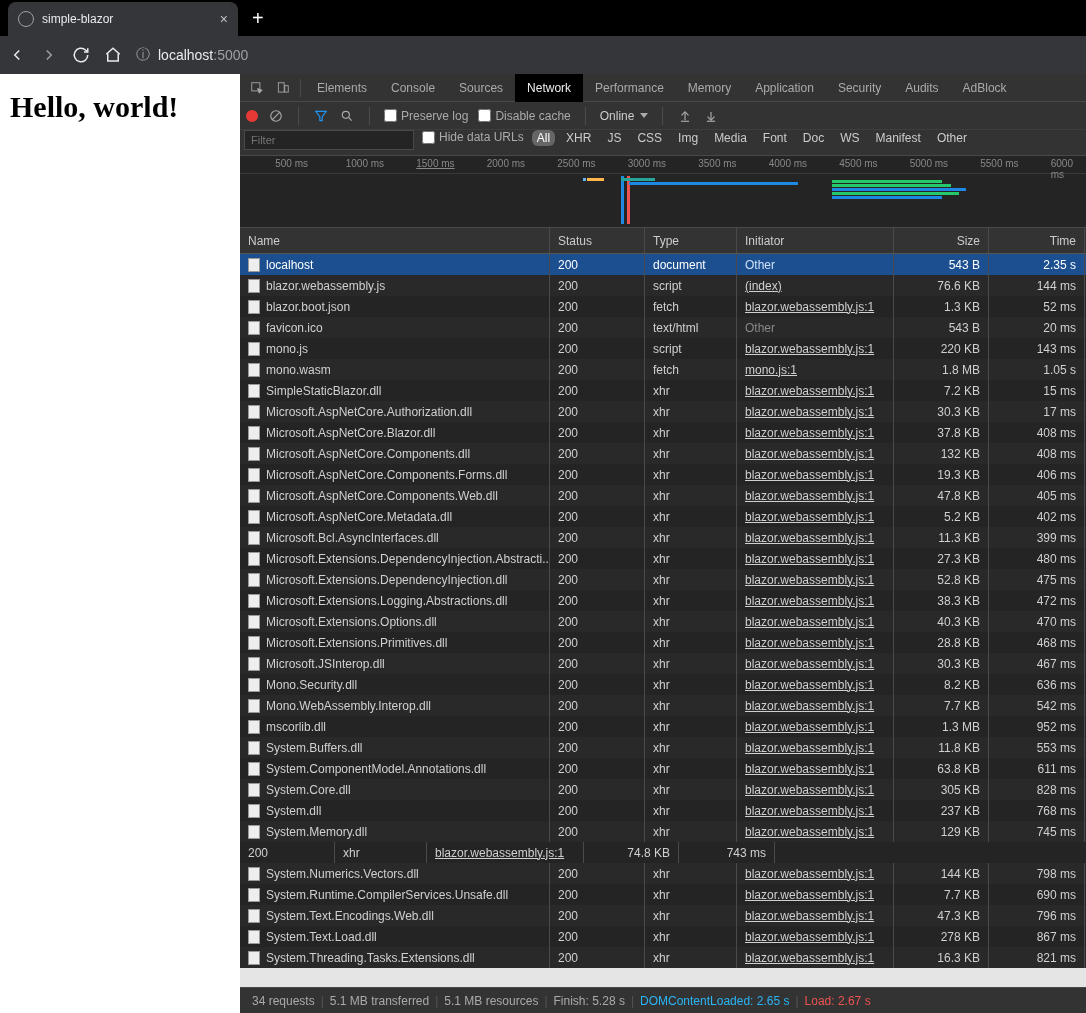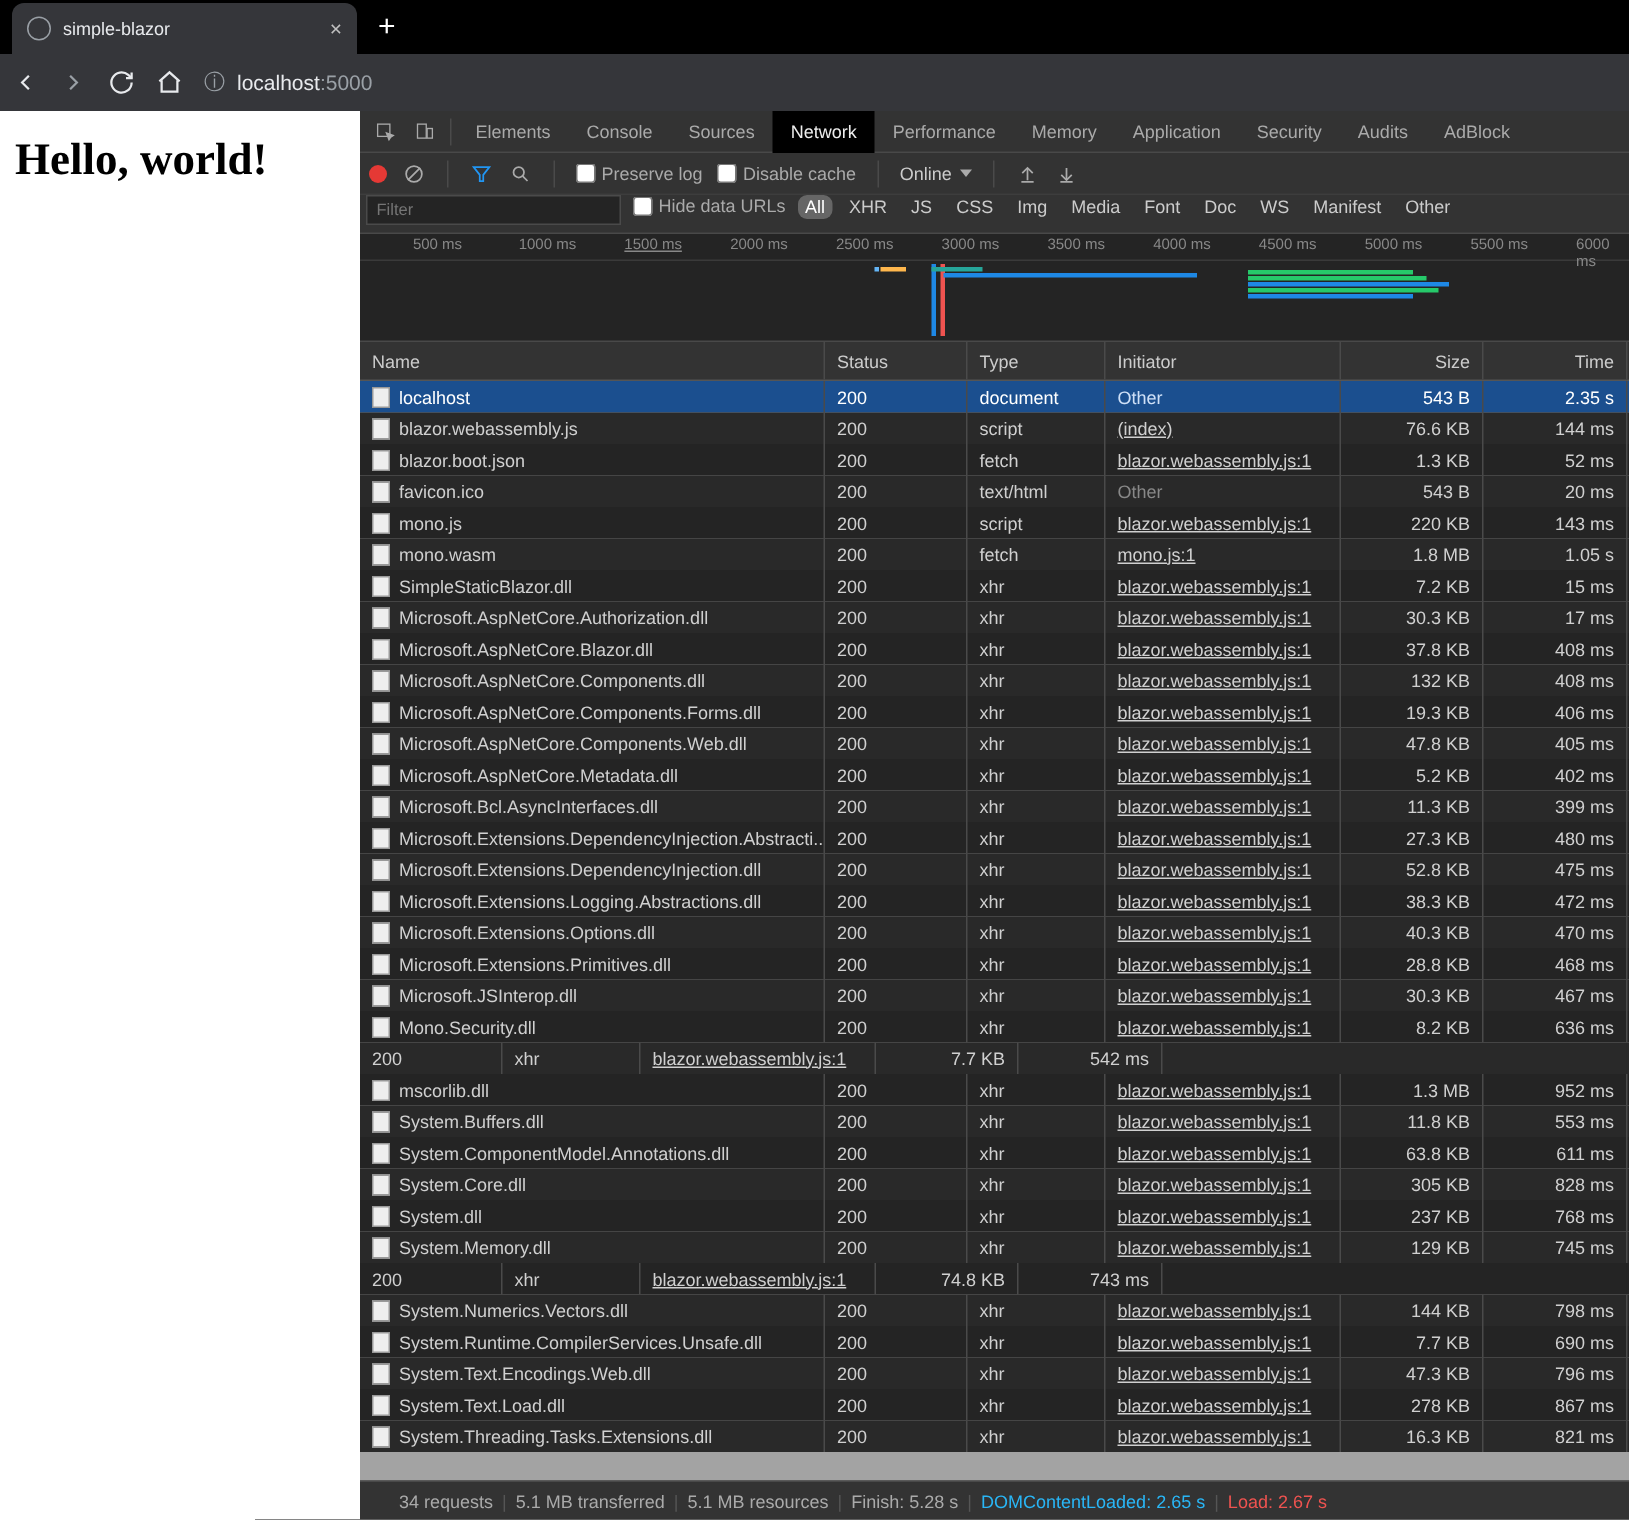--- a/index.html
+++ b/index.html
@@ -16,21 +16,21 @@
 .nav-icon svg { width:18px; height:18px; stroke:#9aa0a6; fill:none; stroke-width:2; }
 .nav-icon.active svg { stroke:#e8eaed; }
 .url-area { display:flex; align-items:center; gap:8px; font-size:14px; color:#9aa0a6; }
 .url-area .host { color:#e8eaed; }
 
 
 .main { display:flex; height:calc(1013px - 36px - 38px); }
 .page { width:240px; background:#fff; padding:16px 10px; }
 .page h1 { font-family:"Times New Roman",serif; font-size:30px; font-weight:bold; color:#000; }
 
-.devtools { flex:1; background:#a3a3a3; color:#ccc; display:flex; flex-direction:column; font-size:12px; }
+.devtools { flex:1; background:#e5e5e5; color:#ccc; display:flex; flex-direction:column; font-size:12px; }
 
 
 .dt-tabs { height:28px; background:#333; border-bottom:1px solid #494949; display:flex; align-items:center; padding:0 4px; gap:0; }
 .dt-ico { width:26px; height:26px; display:flex; align-items:center; justify-content:center; cursor:pointer; }
 .dt-ico svg { width:14px; height:14px; stroke:#aaa; fill:none; stroke-width:1.5; }
 .dt-sep { width:1px; height:18px; background:#4a4a4a; margin:0 4px; }
 .dt-tab { padding:0 12px; height:28px; display:flex; align-items:center; color:#aaa; cursor:pointer; }
 .dt-tab.active { background:#000; color:#eee; }
 
 
@@ -72,21 +72,21 @@
 .nt-row:nth-child(even) { background:#292929; }
 .nt-row:nth-child(odd) { background:#242424; }
 .nt-row.selected { background:#1b4f8f; color:#fff; }
 .nt-row .c-name { gap:6px; }
 .fileico { width:12px; height:14px; background:#eee; border:1px solid #999; flex-shrink:0; }
 .initlink { text-decoration:underline; color:#d0d0d0; cursor:pointer; }
 .init-other { color:#888; }
 .nt-row.selected .init-other { color:#cfe0f7; }
 
 
-.statusbar { height:26px; background:#333; border-top:1px solid #494949; display:flex; align-items:center; padding:0 26px; gap:6px; color:#aaa; font-size:12px; }
+.statusbar { height:26px; background:#333; border-top:1px solid #494949; display:flex; align-items:center; padding:0 12px; gap:6px; color:#aaa; font-size:12px; }
 .statusbar .sep { color:#555; }
 .sb-dom { color:#29b6f6; }
 .sb-load { color:#ef5350; }
 </style>
 </head>
 <body>
 
 <div class="chrome-top">
   <div class="tab">
     <span class="favicon"></span>
@@ -537,20 +537,24 @@
           </div>
           <div class="c-status">200</div>
           <div class="c-type">xhr</div>
           <div class="c-init">
             <span class="initlink">blazor.webassembly.js:1</span>
           </div>
           <div class="c-size">8.2 KB</div>
           <div class="c-time">636 ms</div>
         </div>
         <div class="nt-row">
+          <div class="c-name">
+            <span class="fileico"></span>
+            <span>Mono.WebAssembly.Interop.dll</span>
+          </div>
           <div class="c-status">200</div>
           <div class="c-type">xhr</div>
           <div class="c-init">
             <span class="initlink">blazor.webassembly.js:1</span>
           </div>
           <div class="c-size">7.7 KB</div>
           <div class="c-time">542 ms</div>
         </div>
         <div class="nt-row">
           <div class="c-name">

